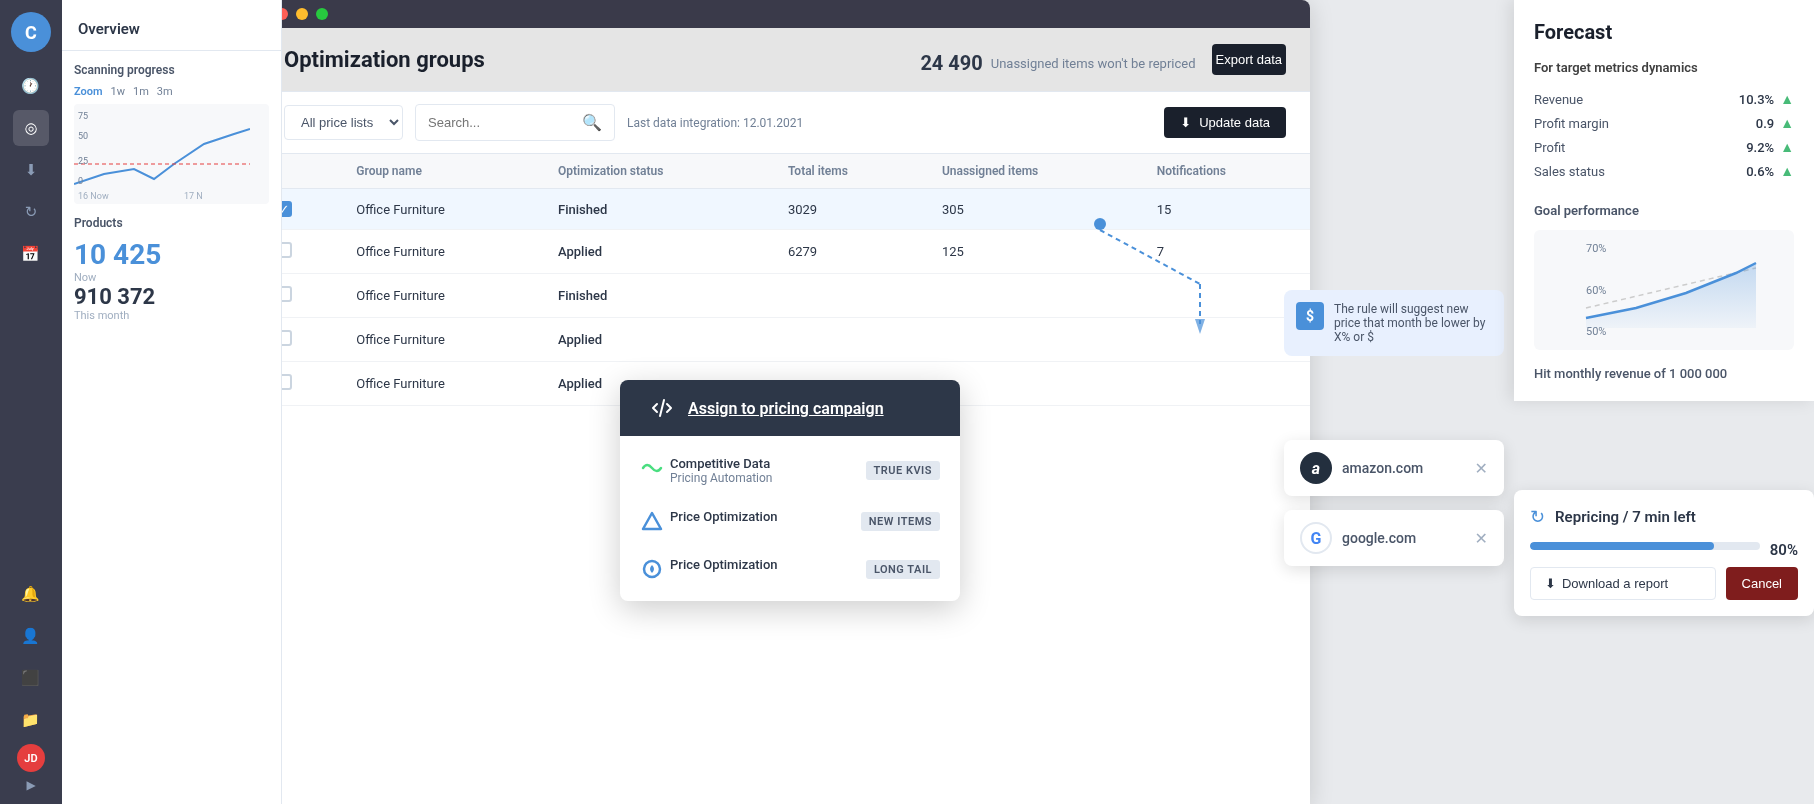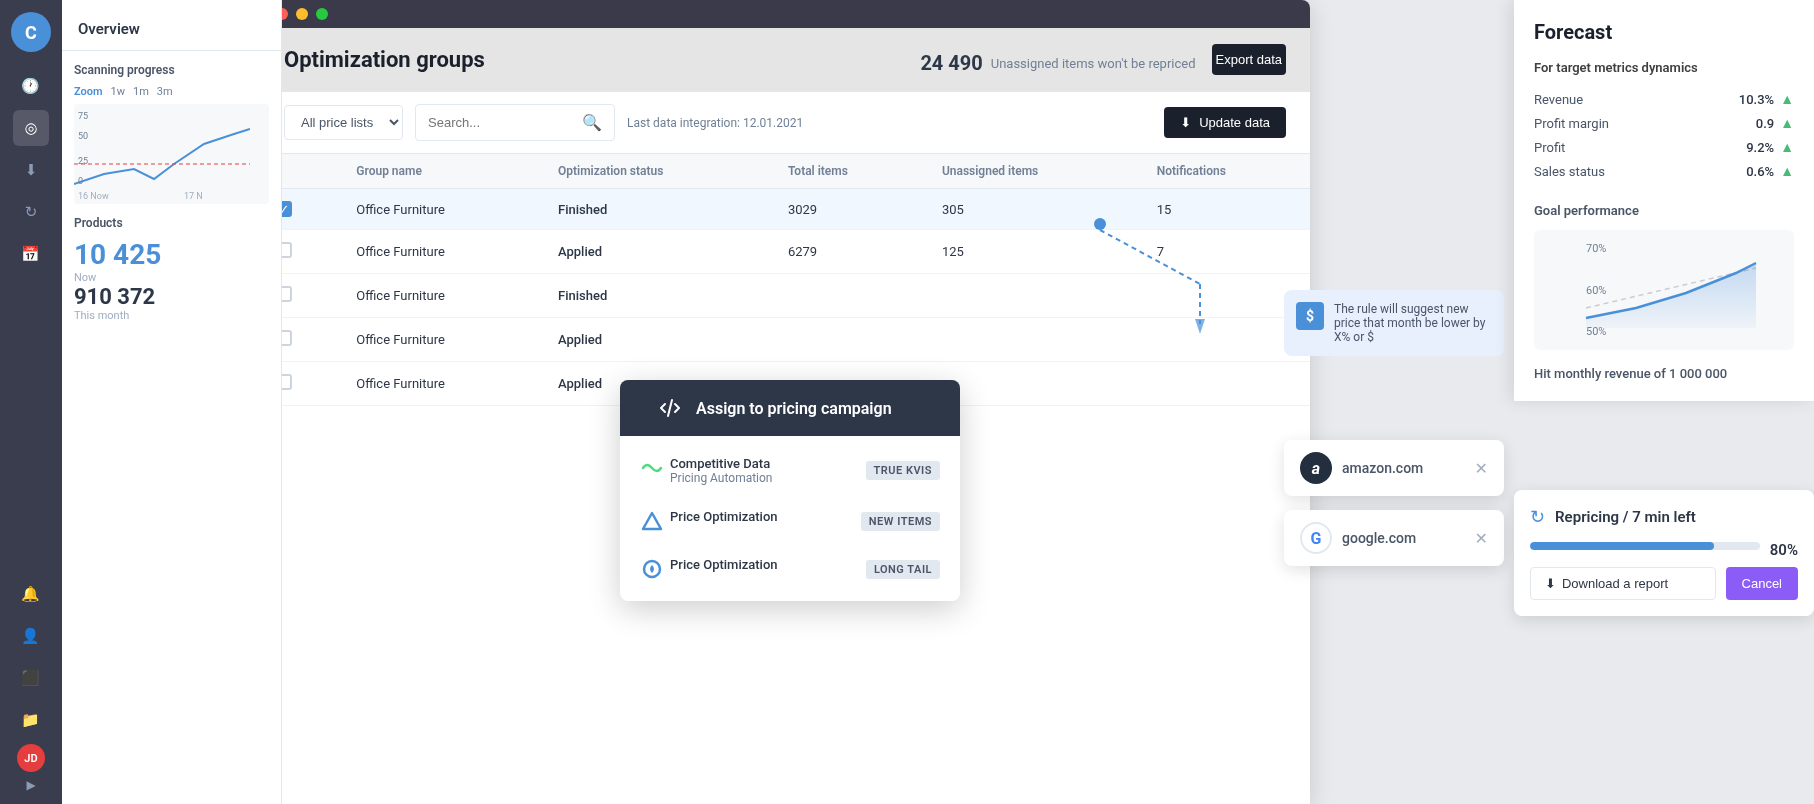--- a/index.html
+++ b/index.html
@@ -210,25 +210,26 @@
       width: 340px;
       background: white;
       border-radius: 8px;
       box-shadow: 0 8px 32px rgba(0,0,0,0.2);
       overflow: hidden;
       z-index: 100;
     }
 
     .assign-popup-header {
       background: #2d3748;
-      padding: 14px 36px;
+      padding: 14px 28px;
       display: flex;
       align-items: center;
       gap: 12px;
       color: white;
+      text-decoration: underline;
     }
 
     .assign-popup-icon {
       width: 28px; height: 28px;
       display: flex; align-items: center; justify-content: center;
       font-size: 16px;
     }
 
     .assign-popup-title {
       font-size: 16px;
@@ -429,21 +430,21 @@
       padding: 8px 14px;
       font-size: 13px;
       cursor: pointer;
       display: flex;
       align-items: center;
       gap: 6px;
       flex: 1;
     }
 
     .cancel-btn {
-      background: #8b5cf6;
+      background: #7f1d1d;
       color: white;
       border: none;
       border-radius: 4px;
       padding: 8px 16px;
       font-size: 13px;
       cursor: pointer;
     }
 
     
     .competitor-panel {

